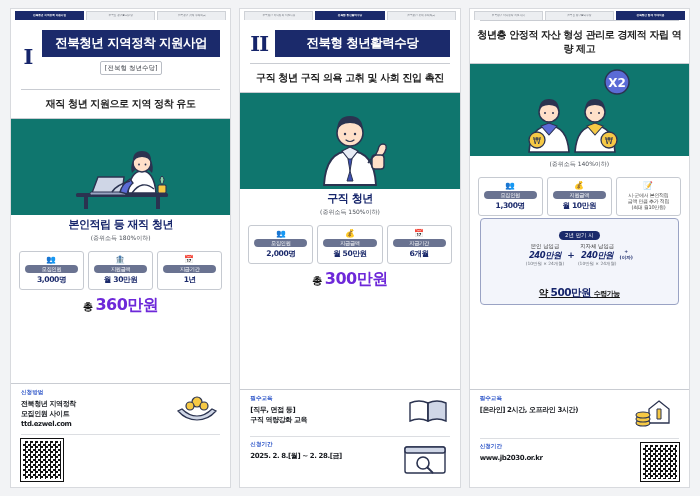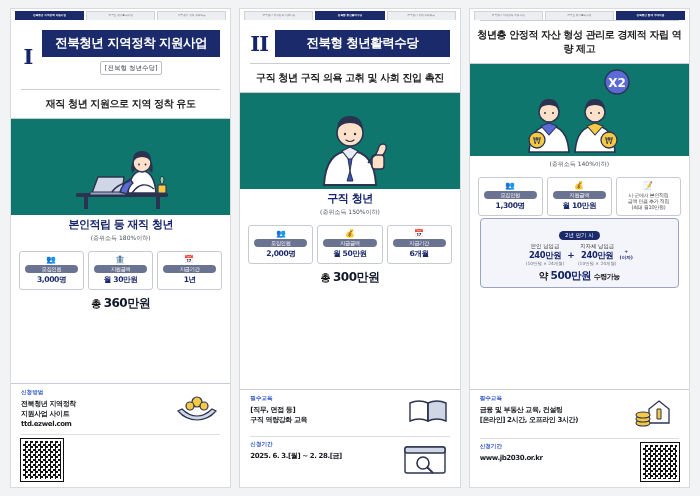--- a/index.html
+++ b/index.html
@@ -172,21 +172,21 @@
   }
   .stat .val.small { font-size: 5px; font-weight: normal; color: #444; line-height: 6px; letter-spacing: -0.3px; white-space: normal; }
   .total {
     text-align: center;
     font-size: 10px;
     font-weight: bold;
     color: #111;
     padding: 5px 0 6px;
     letter-spacing: -0.5px;
   }
-  .total .big { color: #0f172a; font-size: 12px; }
+  .total .big { color: #6d28d9; font-size: 16px; }
 
   
   .save-box {
     margin: 2px 10px 4px;
     border: 1px solid #9aa3c4;
     border-radius: 4px;
     background: #f3f5fb;
     padding: 3px 4px 4px;
     text-align: center;
   }
@@ -200,29 +200,30 @@
     margin-bottom: 3px;
   }
   .save-row {
     display: flex;
     align-items: center;
     justify-content: center;
     gap: 3px;
   }
   .save-col { flex: 0 0 auto; text-align: center; }
   .save-col .k { font-size: 5.4px; color: #333; }
-  .save-col .v { font-size: 8.4px; font-weight: bold; color: #16256b; letter-spacing: -0.4px; }
+  .save-col .v { font-size: 8.4px; font-weight: bold; color: #16256b; letter-spacing: -0.4px; font-style: italic; }
   .save-col .n { font-size: 4.4px; color: #6b7079; }
   .save-op { font-size: 9px; color: #1b2a6b; font-weight: bold; }
   .save-total {
-    margin-top: 3px;
+    margin-top: 20px;
     font-size: 9.5px;
     font-weight: bold;
     color: #111;
     letter-spacing: -0.5px;
+    text-decoration: underline;
   }
   .save-total .big { color: #16256b; font-size: 10.5px; }
 
   
   .foot {
     margin-top: auto;
     border-top: 1px solid #c9ccd2;
     padding: 5px 10px 6px;
     position: relative;
     flex: 0 0 auto;
@@ -333,21 +334,21 @@
     <div class="total">
       <span>총</span>
       <span class="big">360만원</span>
     </div>
 
     <div class="foot">
       <div class="foot-grid">
         <div class="left">
           <div class="fh">신청방법</div>
           <div class="ftxt" style="white-space:pre-line;">전북청년 지역정착
-지원사업 사이트</div>
+모집인원 사이트</div>
           <div class="ftxt">ttd.ezwel.com</div>
         </div>
         <div class="right">
           <svg width="46" height="34" viewBox="0 0 46 34" aria-hidden="true">
             <circle cx="23" cy="13" r="5" fill="#f6c945" stroke="#2b3350" stroke-width="1.2"></circle>
             <circle cx="16" cy="17" r="4" fill="#f6c945" stroke="#2b3350" stroke-width="1.2"></circle>
             <circle cx="30" cy="17" r="4" fill="#f6c945" stroke="#2b3350" stroke-width="1.2"></circle>
             <path d="M4 22 q8 9 19 9 q11 0 19-9 l-4-2 q-7 7 -15 7 q-8 0-15-7z" fill="#cfd6e6" stroke="#2b3350" stroke-width="1.2"></path>
           </svg>
         </div>
@@ -437,21 +438,21 @@
             <path d="M4 8 q9-4 18 0 v18 q-9-4 -18 0z" fill="#ffffff" stroke="#2b3350" stroke-width="1.4"></path>
             <path d="M40 8 q-9-4 -18 0 v18 q9-4 18 0z" fill="#cfd6e6" stroke="#2b3350" stroke-width="1.4"></path>
             <path d="M22 8 v18" stroke="#2b3350" stroke-width="1.2"></path>
           </svg>
         </div>
       </div>
       <div class="sep"></div>
       <div class="foot-grid">
         <div class="left">
           <div class="fh">신청기간</div>
-          <div class="ftxt">2025. 6. 3.[월] ~ 2. 28.[금]</div>
+          <div class="ftxt">2025. 2. 8.[월] ~ 2. 28.[금]</div>
         </div>
         <div class="right">
           <svg width="50" height="36" viewBox="0 0 50 36" aria-hidden="true">
             <rect x="5" y="6" width="40" height="26" rx="2" fill="#ffffff" stroke="#2b3350" stroke-width="1.4"></rect>
             <rect x="5" y="6" width="40" height="6" rx="2" fill="#cfd6e6" stroke="#2b3350" stroke-width="1.4"></rect>
             <circle cx="23" cy="22" r="6" fill="none" stroke="#2b3350" stroke-width="1.6"></circle>
             <path d="M27.5 26.5 l5 5" stroke="#2b3350" stroke-width="1.8" stroke-linecap="round"></path>
           </svg>
         </div>
       </div>
@@ -542,21 +543,20 @@
         <span>약</span>
         <span class="big">500만원</span>
         <span style="font-size:7px;">수령가능</span>
       </div>
     </div>
 
     <div class="foot">
       <div class="foot-grid">
         <div class="left">
           <div class="fh">필수교육</div>
-          <div class="ftxt">금융 및 부동산 교육, 컨설팅</div>
           <div class="ftxt sub">[온라인] 2시간, 오프라인 3시간)</div>
         </div>
         <div class="right">
           <svg width="46" height="34" viewBox="0 0 46 34" aria-hidden="true">
             <path d="M26 6 l10 8 v14 h-20 v-14z" fill="#ffffff" stroke="#2b3350" stroke-width="1.3"></path>
             <path d="M24 14 h4 v10 h-4z" fill="#f6c945" stroke="#2b3350" stroke-width="1"></path>
             <ellipse cx="10" cy="28" rx="7" ry="3" fill="#f6c945" stroke="#2b3350" stroke-width="1.1"></ellipse>
             <ellipse cx="10" cy="24" rx="7" ry="3" fill="#f6c945" stroke="#2b3350" stroke-width="1.1"></ellipse>
             <ellipse cx="10" cy="20" rx="7" ry="3" fill="#f6c945" stroke="#2b3350" stroke-width="1.1"></ellipse>
           </svg>

